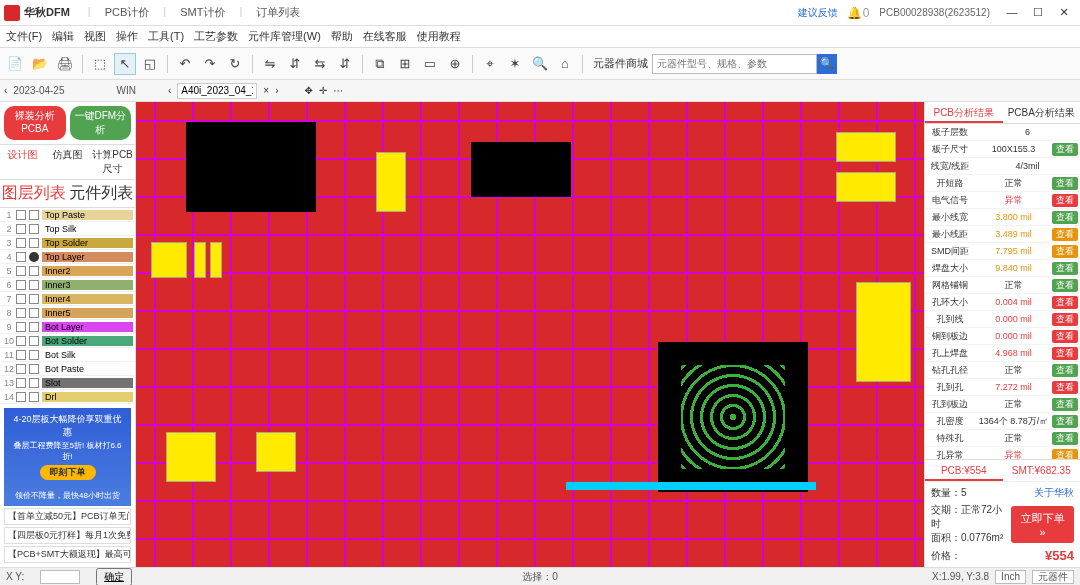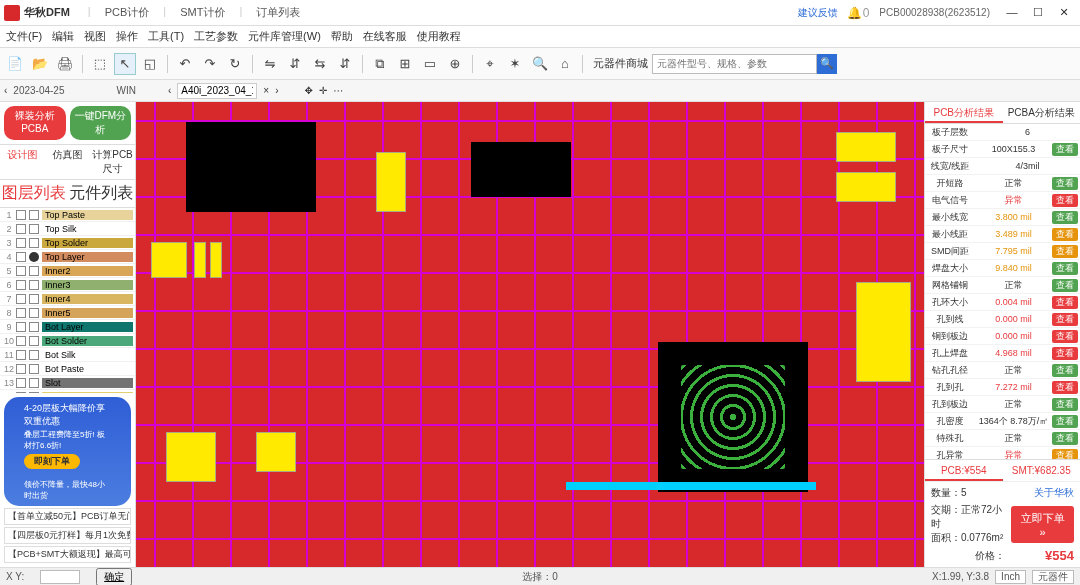--- a/index.html
+++ b/index.html
@@ -53,21 +53,21 @@
 .tabs-sub { display: flex; font-size: 16px; border-bottom: 1px solid #ddd; }
 .tabs-sub span { flex: 1; text-align: center; padding: 3px 0; cursor: pointer; }
 .tabs-sub .active-tab { color: #e83b3e; }
 .layer-list { flex: 1; overflow: auto; }
 .layer-row { display: flex; align-items: center; height: 14px; font-size: 9px; padding: 0 2px; border-bottom: 1px solid #f0f0f0; }
 .layer-row .idx { width: 14px; text-align: center; color: #888; }
 .layer-row .ck { width: 10px; height: 10px; border: 1px solid #888; margin-right: 3px; background: #fff; }
 .layer-row .eye { width: 10px; height: 10px; border-radius: 50%; background: #333; margin-right: 3px; }
 .layer-row .name { flex: 1; padding: 0 3px; color: #000; }
 .left-bottom { padding: 4px; font-size: 9px; color: #555; display:flex; flex-direction:column; gap:2px; }
-.promo-ad { background: linear-gradient(180deg,#2f5ed6,#4b7de0); color: #fff; border-radius: 15px; padding: 5px 20px; text-align: left; }
+.promo-ad { background: linear-gradient(180deg,#2f5ed6,#4b7de0); color: #fff; border-radius: 0; padding: 5px 8px; text-align: center; }
 .promo-ad .l1 { font-size: 9px; }
 .promo-ad .l2 { font-size: 8px; margin-top:1px;}
 .promo-ad .l3 { background:#ffb800; color:#333; display:inline-block; padding:1px 10px; margin-top:3px; border-radius:8px; font-size:9px; font-weight:bold;}
 .promo-ad .l4 { font-size:8px; margin-top:10px;}
 .link-line { border:1px solid #ddd; padding:1px 3px; font-size:9px; color:#333; overflow:hidden; white-space:nowrap; }
 
 
 .canvas { flex: 1; background: #d7282b; position: relative; }
 .canvas .pattern { position:absolute; inset:0; background:
   radial-gradient(circle at 590px 300px, #3cb03c 3px, transparent 3px),
@@ -93,21 +93,21 @@
 .arow .aval.red { color: #e83b3e; }
 .arow .abtn { width: 26px; text-align: center; color: #fff; margin-right:2px; border-radius:2px; cursor:pointer; }
 .arow .abtn.green { background: #51a351; }
 .arow .abtn.red { background: #e83b3e; }
 .arow .abtn.orange { background: #e5940c; }
 .right-bottom { border-top: 1px solid #ddd; }
 .price-tabs { display:flex; height:22px; border-bottom:1px solid #eee;}
 .price-tabs span { flex:1; text-align:center; font-size:10px; line-height:22px; }
 .price-tabs .ptred { color:#e83b3e; border-bottom:2px solid #e83b3e;}
 .price-info { padding:4px 6px; font-size:10px; display:flex; flex-direction:column; gap:3px; }
-.price-info .final { display: flex; align-items: flex-end; justify-content: space-between; margin-left: 44px; }
+.price-info .final { display: flex; align-items: flex-end; justify-content: space-between; }
 .price-info .final .price { color:#e83b3e; font-weight:bold; font-size:13px;}
 .price-info .order-btn { background:#e83b3e; color:#fff; text-align:center; padding:5px; border-radius:3px; cursor:pointer; font-size:11px;}
 .blue-link { color:#2e6dd6; }
 
 
 .status { height: 18px; background: #f0f0f0; display: flex; align-items: center; padding: 0 6px; font-size: 10px; color: #555; border-top:1px solid #ddd; position:absolute; bottom:0; left:0; right:0;}
 .status .seg { margin-right: 16px; }
 .status .seg input { width:40px; height:14px; border:1px solid #bbb;}
 .status .filler { flex:1; }
 .status .unit-box { border:1px solid #bbb; padding:0 5px; margin-left:6px; background:#fff; height:14px; line-height:12px;}
@@ -263,21 +263,21 @@
         <div class="layer-row">
           <span class="idx">8</span>
     <span class="ck"></span>
     <span class="ck"></span>
     <span class="name" style="background:#d6a35a">Inner5</span>
         </div>
         <div class="layer-row">
           <span class="idx">9</span>
     <span class="ck"></span>
     <span class="ck"></span>
-    <span class="name" style="background:#0f766e">Bot Layer</span>
+    <span class="name" style="background:#d946ef">Bot Layer</span>
         </div>
         <div class="layer-row">
           <span class="idx">10</span>
     <span class="ck"></span>
     <span class="ck"></span>
     <span class="name" style="background:#4aa87a">Bot Solder</span>
         </div>
         <div class="layer-row">
           <span class="idx">11</span>
     <span class="ck"></span>

